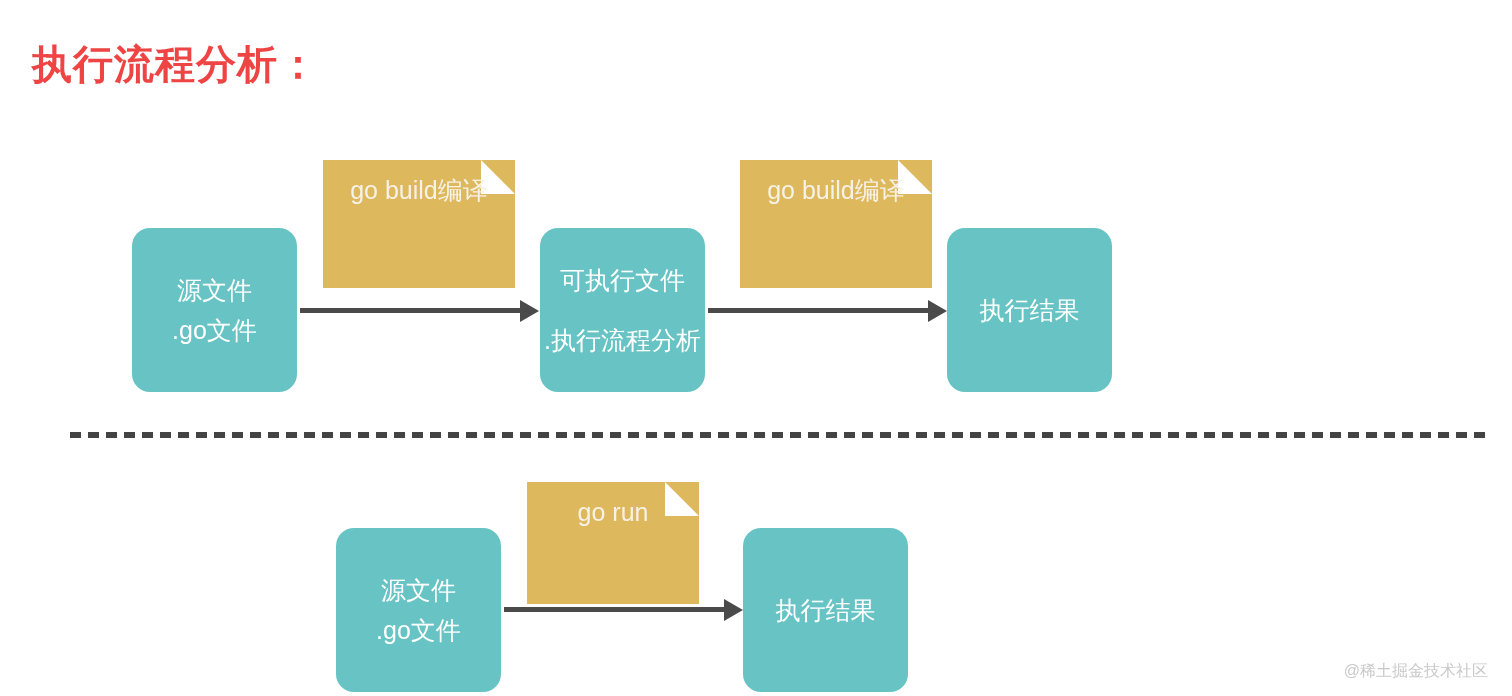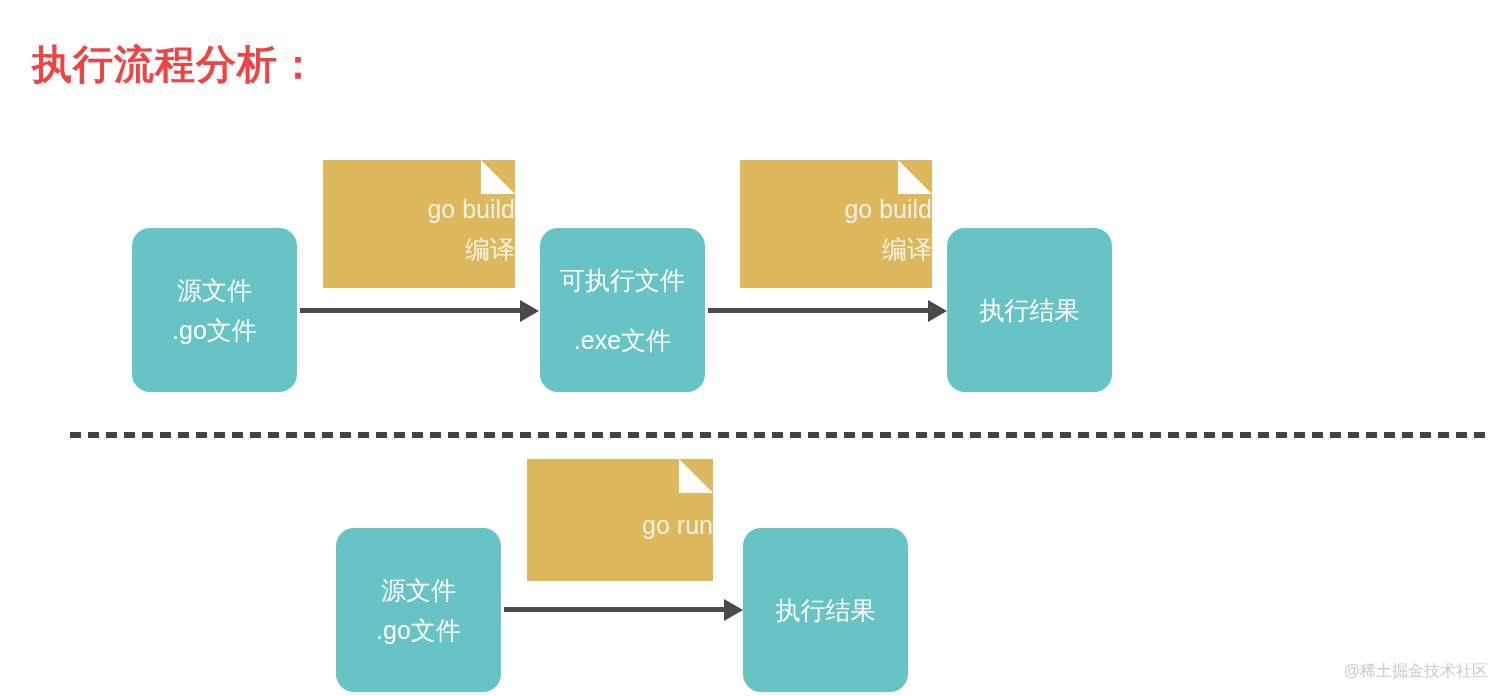--- a/index.html
+++ b/index.html
@@ -64,22 +64,22 @@
     top:0;
     right:0;
     width:34px; height:34px;
     background:#ddb85c;
     clip-path: polygon(100% 0, 100% 100%, 0 0);
   }
   .note .note-text {
     position:absolute;
     inset:0;
     display:flex;
-    flex-direction:column;
-    align-items:flex-end;
+    flex-direction:row;
+    align-items:flex-start;
     justify-content:center;
     padding-top:10px;
   }
   .note .ln { display:block; }
 
   
   .arrow {
     position:absolute;
     height:5px;
     background:#4a4a4a;
@@ -143,32 +143,32 @@
 
   <div class="node" style="left:132px; top:228px; width:165px; height:164px;">
     <span class="ln">源文件</span>
     <span class="ln">.go文件</span>
   </div>
 
   <div class="arrow" style="left:300px; top:308px; width:222px;"></div>
 
   <div class="node" style="left:540px; top:228px; width:165px; height:164px;gap:20px;">
     <span class="ln">可执行文件</span>
-    <span class="ln">.exe文件</span>
+    <span class="ln">.执行流程分析</span>
   </div>
 
   <div class="arrow" style="left:708px; top:308px; width:222px;"></div>
 
   <div class="node" style="left:947px; top:228px; width:165px; height:164px;">
     <span class="ln">执行结果</span>
   </div>
 
   <div class="divider" style="left:70px; top:432px; width:1420px;"></div>
 
-  <div class="note" style="left:527px; top:459px; width:186px; height:122px;padding-left:35px;">
+  <div class="note" style="left:527px; top:482px; width:172px; height:122px;padding-left:35px;">
     <div class="sheet"></div>
     <div class="fold"></div>
     <div class="note-text">
       <span class="ln">go run</span>
     </div>
   </div>
 
   <div class="node" style="left:336px; top:528px; width:165px; height:164px;">
     <span class="ln">源文件</span>
     <span class="ln">.go文件</span>

